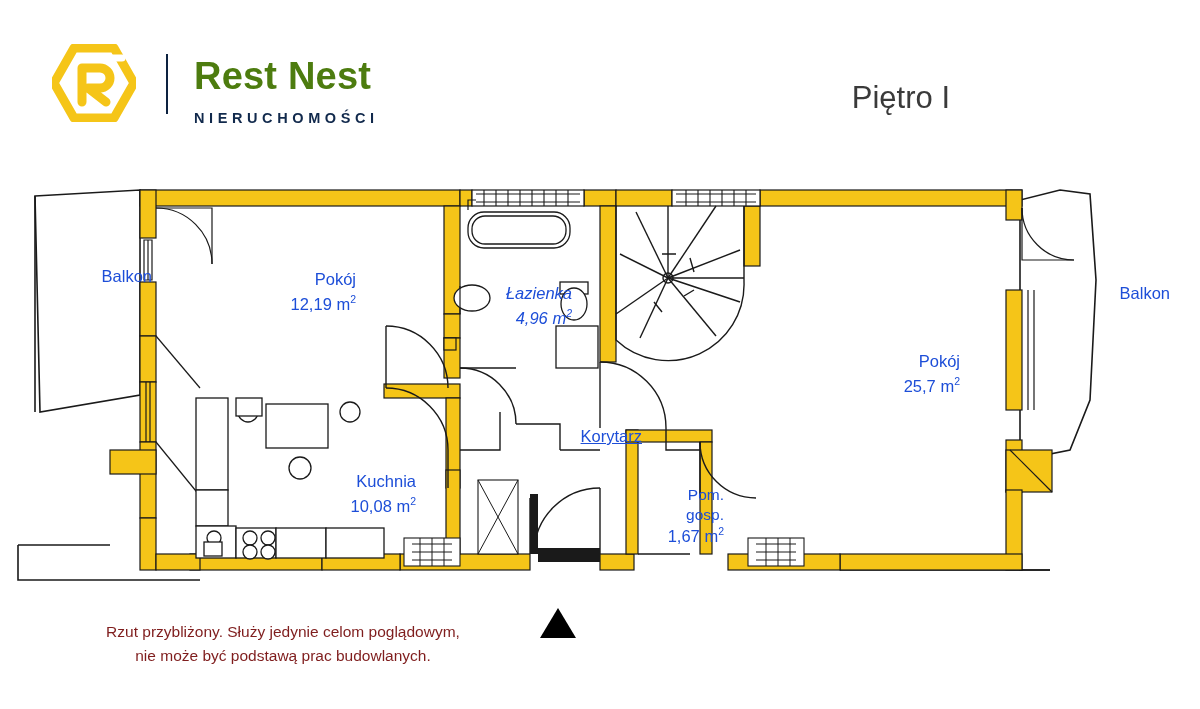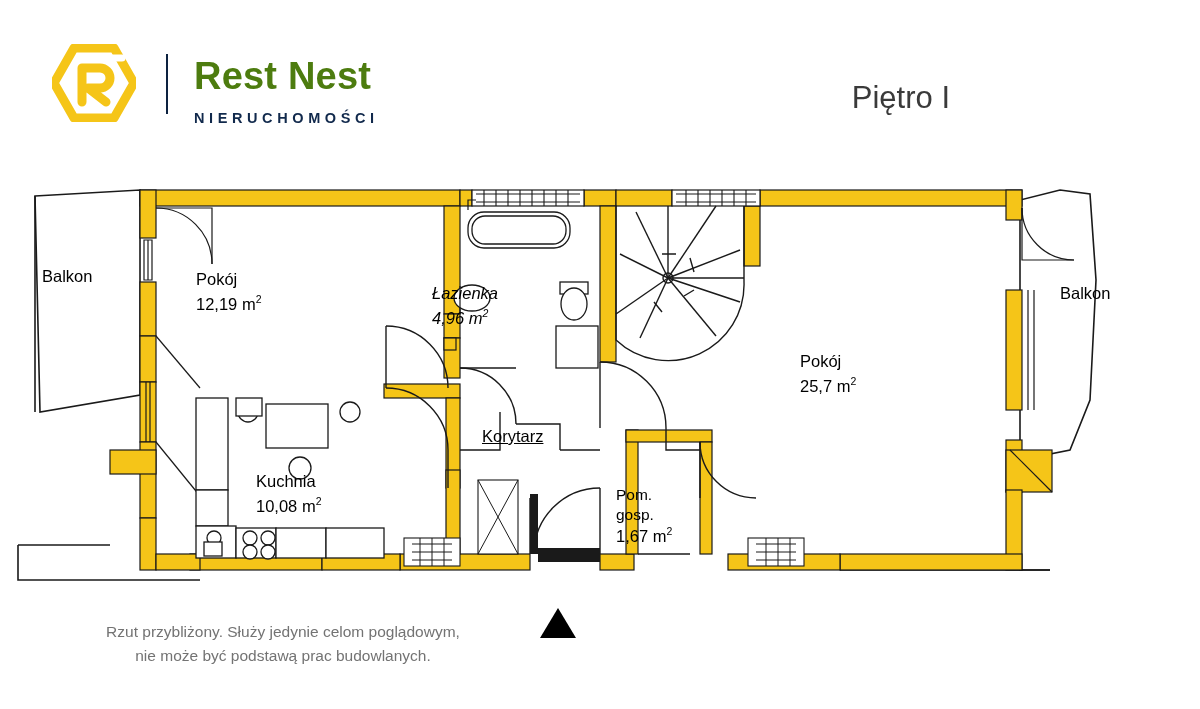--- a/index.html
+++ b/index.html
@@ -62,37 +62,37 @@
   .plan {
     position: absolute;
     left: 0; top: 150px;
     width: 1200px; height: 470px;
   }
   .plan svg { display: block; }
 
   
   .room-label {
     position: absolute;
-    text-align: left;
+    text-align: right;
     font-size: 16.5px;
-    color: #000000;
+    color: #1d4ed8;
     line-height: 1.45;
     white-space: nowrap;
   }
   .room-label .area { font-size: 16.5px; }
   .room-label sup { font-size: 10.5px; vertical-align: super; }
   .room-label.small { font-size: 15.5px; line-height: 1.3; }
 
   
   .note {
     position: absolute;
     left: 48px; top: 620px;
     width: 470px;
     font-size: 15.5px;
-    color: #737373;
+    color: #7f1d1d;
     line-height: 1.55;
     text-align: center;
   }
   .entry-marker {
     position: absolute;
     left: 540px; top: 608px;
     width: 0; height: 0;
     border-left: 18px solid transparent;
     border-right: 18px solid transparent;
     border-bottom: 30px solid #000000;

